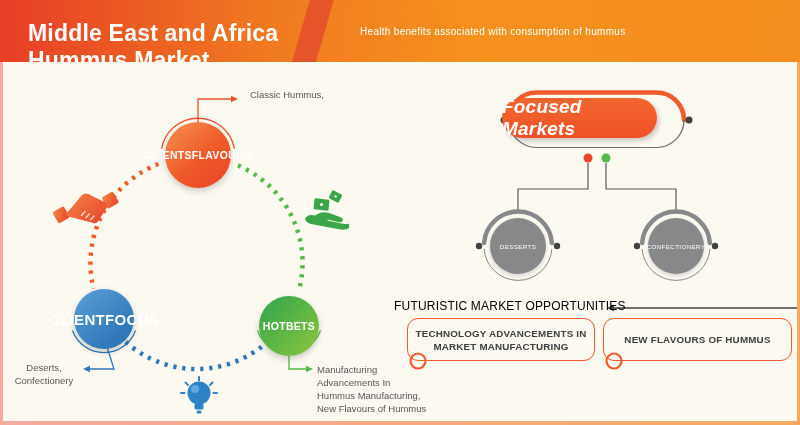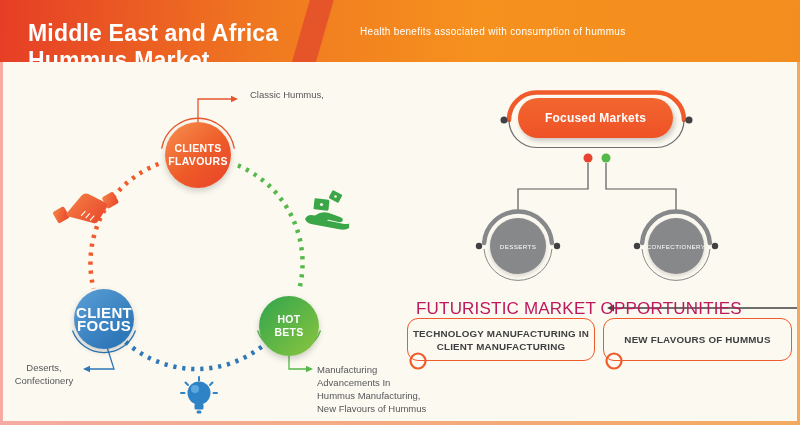--- a/index.html
+++ b/index.html
@@ -22,54 +22,55 @@
     font-size:23px;line-height:27px;letter-spacing:.2px;margin-top:12px;}
   .subtitle{position:absolute;left:360px;top:26px;color:#fff;font-size:10px;letter-spacing:.3px;}
   
   .frame{
     position:absolute;left:0;top:62px;width:800px;height:363px;pointer-events:none;
     border-style:solid;border-width:0 3px 4px 3px;
     border-image:linear-gradient(90deg,#f5aba1,#f3aa60) 1;
   }
   .deco{position:absolute;left:0;top:0;width:800px;height:425px;}
   
-  .node{position:absolute;border-radius:50%;display:flex;flex-direction:column;
+  .node{position:absolute;border-radius:50%;display:flex;flex-direction:row;
     align-items:center;justify-content:center;color:#fff;font-weight:bold;
     text-align:center;letter-spacing:.3px;box-shadow:0 3px 6px rgba(0,0,0,.18);}
   .node span{display:block;}
   .node-cp{left:165px;top:122px;width:66px;height:66px;font-size:10.5px;line-height:13px;
     background:linear-gradient(140deg,#f69050 0%,#ee5a28 55%,#e8432a 100%);}
   .node-cf{left:74px;top:289px;width:60px;height:60px;font-size:15px;line-height:13px;
     background:linear-gradient(140deg,#5b9fd6 0%,#2e77b8 80%);}
   .node-hb{left:259px;top:296px;width:60px;height:60px;font-size:10.5px;line-height:13px;
     background:linear-gradient(135deg,#2fa44c 0%,#8dc63f 100%);}
   
   .ann{position:absolute;font-size:9.5px;line-height:13px;color:#56575a;}
   .ann-cp{left:250px;top:88px;width:130px;}
   .ann-cf{left:8px;top:361px;width:72px;text-align:center;}
   .ann-hb{left:317px;top:363px;width:140px;}
   .ann span{display:block;}
   
   .pill{
-    position:absolute;left:518px;top:98px;width:155px;height:40px;border-radius:21px;
+    position:absolute;left:502px;top:98px;width:155px;height:40px;border-radius:21px;
     background:linear-gradient(180deg,#f2662f,#ef5126);
     display:flex;align-items:center;justify-content:center;
-    color:#fff;font-weight:bold;font-size:12px;letter-spacing:.2px;
+    color:#fff;font-weight:bold;font-size:19px;letter-spacing:.2px;
     box-shadow:2px 3px 5px rgba(0,0,0,.2);
+    font-style:italic;
   }
   .gray-circle{
     position:absolute;width:56px;height:56px;border-radius:50%;background:#87888a;
     display:flex;align-items:center;justify-content:center;color:#fff;
     font-size:6.2px;letter-spacing:.4px;white-space:nowrap;
     box-shadow:0 2px 4px rgba(0,0,0,.15);
   }
   .gc-desserts{left:490px;top:218px;}
   .gc-confectionery{left:648px;top:218px;}
   
-  .opp-title{position:absolute;left:416px;top:299px;font-size:17px;color:#be185d;
+  .opp-title{position:absolute;left:394px;top:299px;font-size:12px;color:#000000;
     letter-spacing:.2px;}
   .opp-box{
     position:absolute;top:318px;height:43px;border:1.6px solid #f15b2b;border-radius:11px;
     display:flex;flex-direction:column;align-items:center;justify-content:center;
     font-weight:bold;font-size:9.8px;line-height:13px;color:#3f4042;letter-spacing:.2px;
     text-align:center;
   }
   .opp-box-1{left:407px;width:188px;}
   .opp-box-2{left:603px;width:189px;}
 </style>
@@ -201,21 +202,21 @@
   </div>
   <div class="gray-circle gc-desserts">
     <span>DESSERTS</span>
   </div>
   <div class="gray-circle gc-confectionery">
     <span>CONFECTIONERY</span>
   </div>
 
   <div class="opp-title">FUTURISTIC MARKET OPPORTUNITIES</div>
   <div class="opp-box opp-box-1">
-    <span>TECHNOLOGY MANUFACTURING IN</span>
-    <span>CLIENT MANUFACTURING</span>
+    <span>TECHNOLOGY ADVANCEMENTS IN</span>
+    <span>MARKET MANUFACTURING</span>
   </div>
   <div class="opp-box opp-box-2">
     <span>NEW FLAVOURS OF HUMMUS</span>
   </div>
 
   <div class="frame"></div>
 </div>
 
 </body></html>

